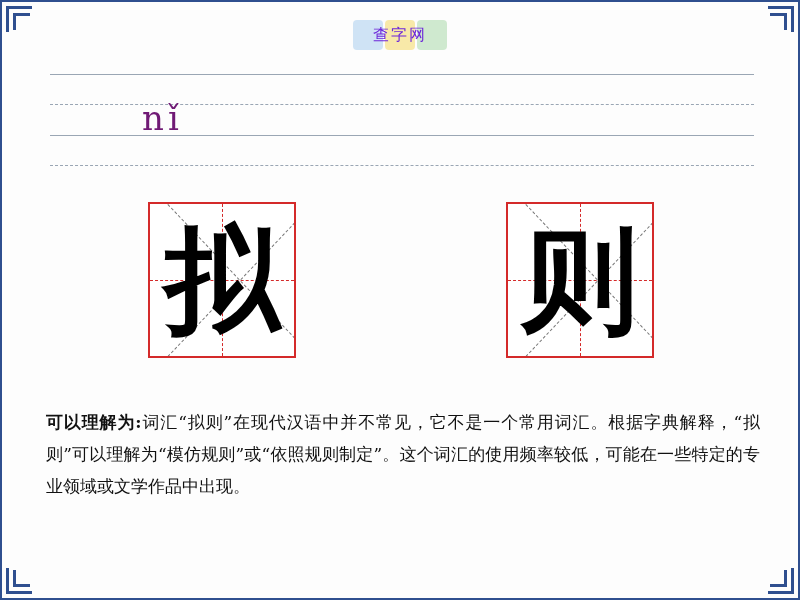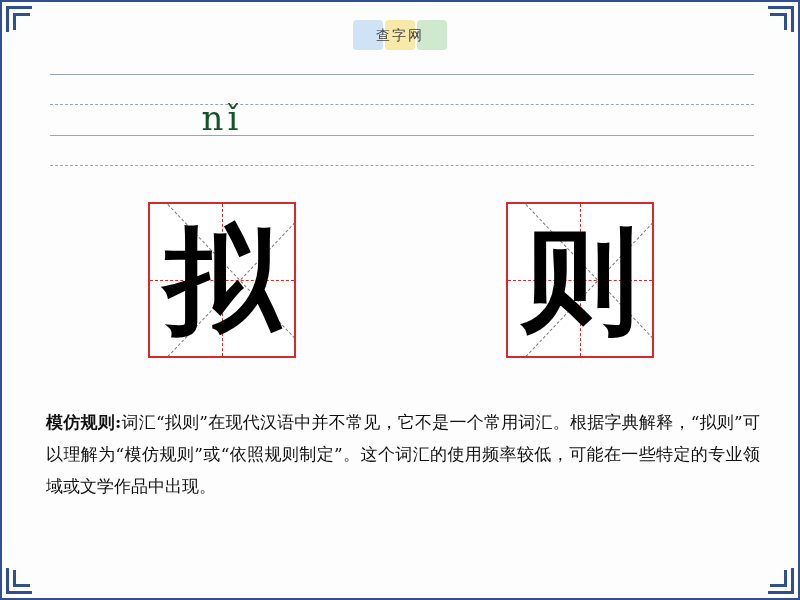--- a/index.html
+++ b/index.html
@@ -79,22 +79,22 @@
   .wm-box.b1 { background: #cfe3f5; }
   .wm-box.b2 { background: #f8e9a8; }
   .wm-box.b3 { background: #cfe9cf; }
   .wm-text {
     position: absolute;
     top: 0;
     left: 0;
     width: 100%;
     height: 30px;
     line-height: 30px;
-    font-size: 14px;
-    color: #404040;
+    font-size: 16px;
+    color: #6d28d9;
     letter-spacing: 2px;
     font-family: "DejaVu Sans", sans-serif;
   }
 
   
   .staff {
     position: absolute;
     top: 72px;
     left: 48px;
     width: 704px;
@@ -112,22 +112,21 @@
   .staff .l2 { top: 30px; }
   .staff .l3 { top: 61px; }
   .staff .l4 { top: 91px; }
 
   .pinyin {
     position: absolute;
     top: 88px;
     height: 56px;
     line-height: 56px;
     font-size: 34px;
-    color: #14532d;
-    text-align: center;
+    color: #701a75;
     letter-spacing: 4px;
     font-family: "DejaVu Serif", serif;
   }
   .pinyin.p1 { left: 140px; width: 160px; }
   .pinyin.p2 { left: 490px; width: 160px; }
 
   
   .charbox {
     position: absolute;
     top: 200px;
@@ -245,16 +244,16 @@
     <div class="diag-wrap">
       <div class="dg a"></div>
       <div class="dg b"></div>
     </div>
     <div class="mid-v"></div>
     <div class="mid-h"></div>
     <div class="glyph">则</div>
   </div>
 
   <div class="explain">
-    <span class="label">模仿规则:</span><span>词汇“拟则”在现代汉语中并不常见，它不是一个常用词汇。根据字典解释，“拟则”可以理解为“模仿规则”或“依照规则制定”。这个词汇的使用频率较低，可能在一些特定的专业领域或文学作品中出现。</span>
+    <span class="label">可以理解为:</span><span>词汇“拟则”在现代汉语中并不常见，它不是一个常用词汇。根据字典解释，“拟则”可以理解为“模仿规则”或“依照规则制定”。这个词汇的使用频率较低，可能在一些特定的专业领域或文学作品中出现。</span>
   </div>
 
 </div>
 
 </body></html>

